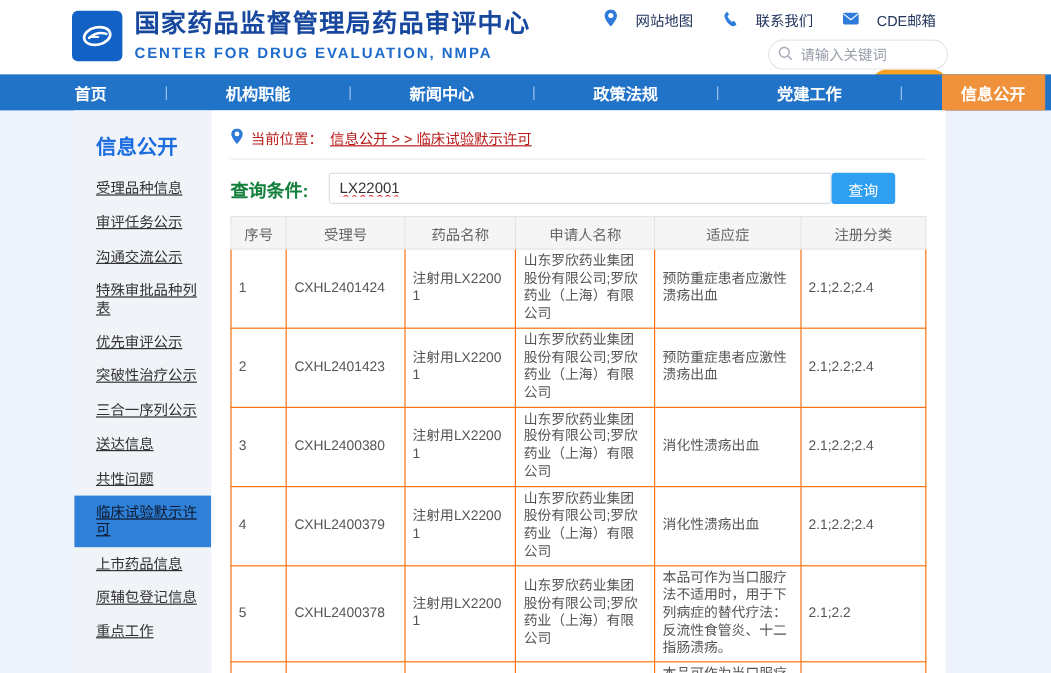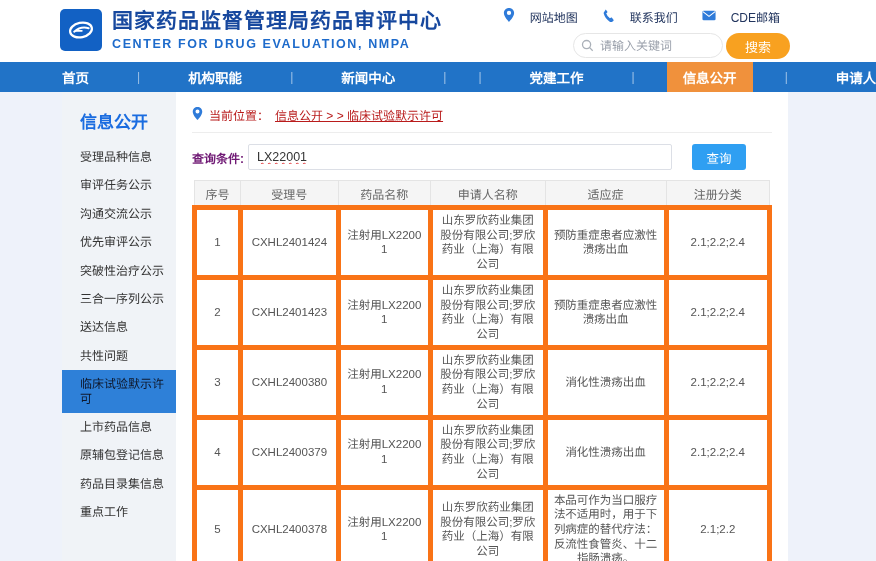--- a/index.html
+++ b/index.html
@@ -7,53 +7,53 @@
   body { position:relative; background:#eef2fa; font-family:"Liberation Sans","DejaVu Sans",sans-serif; }
 
   
   .topbar { position:absolute; top:0; left:0; right:0; height:62px; background:#fff; }
   .brand { position:absolute; left:60px; top:9px; display:flex; align-items:center; gap:10px; }
   .logo { width:42px; height:42px; border-radius:5px; background:#1261c4; display:flex; align-items:center; justify-content:center; flex:0 0 auto; }
   .brand-cn { font-size:21px; font-weight:bold; color:#17489e; letter-spacing:1px; line-height:1.15; }
   .brand-en { font-size:12.5px; font-weight:bold; color:#1e6bcb; letter-spacing:1.6px; margin-top:3px; }
   .quick-links { position:absolute; right:96px; top:8px; display:flex; gap:24px; }
   .quick-link { display:flex; align-items:center; gap:15px; font-size:12px; color:#22355e; cursor:pointer; }
-  .search-row { position:absolute; right:86px; top:33px; display:flex; align-items:flex-start; }
+  .search-row { position:absolute; right:86px; top:33px; display:flex; align-items:flex-end;flex-direction:column; }
   .search-box { position:relative; }
   .search-input { width:150px; height:25px; border:1px solid #e6e6e6; border-radius:13px; padding:0 8px 0 26px; font-size:12px; color:#666; outline:none; background:#fff; }
   .search-input::placeholder { color:#9aa0ab; }
   .search-glass { position:absolute; left:8px; top:5px; }
   .search-btn { width:64px; height:26px; border:none; border-radius:13px; background:#f8a120; color:#fff; font-size:13px; font-weight:normal; margin-left:3px; cursor:pointer; }
 
   
   .nav { position:absolute; top:62px; left:0; right:0; height:30px; background:#2173c7; display:flex; align-items:stretch; padding-left:46px;gap:32px; }
   .nav-item { display:flex; align-items:center; padding:0 16px; color:#fff; font-size:13.5px; font-weight:bold; cursor:pointer; white-space:nowrap; }
   .nav-item.active { background:#f0913c; }
   .nav-div { display:flex; align-items:center; color:rgba(255,255,255,.55); font-size:12px; }
 
   
   .container { position:absolute; top:92px; left:62px; width:726px; bottom:0; display:flex; }
   .sidebar { width:114px; background:#f0f3f7; flex:0 0 auto; }
   .side-title { color:#1a6ce0; font-size:17px; font-weight:bold; padding:16px 0 10px 18px; }
-  .side-item { font-size:12px; color:#333; padding:7px 4px 7px 18px; cursor:pointer; line-height:1.2; }
+  .side-item { font-size:12px; color:#333; padding:7px 4px 7px 18px; cursor:pointer; line-height:1.2;text-decoration:underline; }
   .side-item.active { background:#2e80d8; color:#0f172a; }
 
   .main { flex:1; background:#fff; padding:14px 16px 0; overflow:hidden; }
   .crumb { display:flex; align-items:center; gap:6px; font-size:12px; color:#b91c1c; padding-bottom:9px; border-bottom:1px solid #ededed; }
   .crumb-path { cursor:pointer;text-decoration:underline; }
 
   .query-row { display:flex; align-items:center; margin:11px 0 10px; }
-  .query-label { font-size:12px; font-weight:bold; color:#701a75; margin-right:4px; white-space:nowrap; }
+  .query-label { font-size:15px; font-weight:bold; color:#15803d; margin-right:17px; white-space:nowrap; }
   .query-input { width:424px; height:26px; border:1px solid #dcdfe6; border-radius:2px; padding:0 8px; font-size:12.5px; color:#333; outline:none;
                  text-decoration:underline; text-decoration-style:wavy; text-decoration-color:#e4393c; text-decoration-thickness:1px; }
   .query-btn { width:54px; height:26px; background:#2f9ff2; border:none; border-radius:3px; color:#fff; font-size:12.5px; margin-left:auto; margin-right:26px; cursor:pointer; }
 
   table.results { width:100%; border-collapse:collapse; table-layout:fixed; }
   .results th { background:#f5f5f5; border:1px solid #e4e4e4; font-size:12px; font-weight:normal; color:#666; height:27px; }
-  .results td { border:5px solid #f97316; font-size:11.5px; color:#555; text-align:center; padding:3px 6px; line-height:1.28; word-break:break-all; }
+  .results td { border:1px solid #f97316; font-size:11.5px; color:#555; padding:3px 6px; line-height:1.28; word-break:break-all; }
 </style>
 </head>
 <body>
 
 <header class="topbar">
   <div class="brand">
     <div class="logo">
       <svg width="34" height="34" viewBox="0 0 40 40">
         <ellipse cx="20" cy="20" rx="13" ry="8.5" fill="none" stroke="#ffffff" stroke-width="2.6" transform="rotate(-12 20 20)"></ellipse>
         <path d="M12 22 q8 -7 17 -4" stroke="#ffffff" stroke-width="2.4" fill="none" stroke-linecap="round"></path>
@@ -102,20 +102,21 @@
   </div>
 </header>
 
 <nav class="nav">
     <a class="nav-item">首页</a>
     <span class="nav-div">|</span>
     <a class="nav-item">机构职能</a>
     <span class="nav-div">|</span>
     <a class="nav-item">新闻中心</a>
     <span class="nav-div">|</span>
+    <a class="nav-item">政策法规</a>
     <span class="nav-div">|</span>
     <a class="nav-item">党建工作</a>
     <span class="nav-div">|</span>
     <a class="nav-item active">信息公开</a>
     <span class="nav-div">|</span>
     <a class="nav-item">申请人之窗</a>
     <span class="nav-div">|</span>
     <a class="nav-item">办事服务</a>
     <span class="nav-div">|</span>
     <a class="nav-item">监督与反馈</a>
@@ -124,29 +125,29 @@
   </nav>
 
 <div class="container">
 
   <aside class="sidebar">
     <div class="side-title">信息公开</div>
     <div id="side-items">
         <div class="side-item">受理品种信息</div>
         <div class="side-item">审评任务公示</div>
         <div class="side-item">沟通交流公示</div>
+        <div class="side-item">特殊审批品种列表</div>
         <div class="side-item">优先审评公示</div>
         <div class="side-item">突破性治疗公示</div>
         <div class="side-item">三合一序列公示</div>
         <div class="side-item">送达信息</div>
         <div class="side-item">共性问题</div>
         <div class="side-item active">临床试验默示许可</div>
         <div class="side-item">上市药品信息</div>
         <div class="side-item">原辅包登记信息</div>
-        <div class="side-item">药品目录集信息</div>
         <div class="side-item">重点工作</div>
       </div>
   </aside>
 
   <section class="main">
 
     <div class="crumb">
       <span>
         <svg width="11" height="13" viewBox="0 0 12 15">
             <path d="M6 0C2.9 0 .5 2.4.5 5.4 .5 9.4 6 15 6 15s5.5-5.6 5.5-9.6C11.5 2.4 9.1 0 6 0zm0 7.6a2.3 2.3 0 1 1 0-4.6 2.3 2.3 0 0 1 0 4.6z" fill="#2f7bd9"></path>

